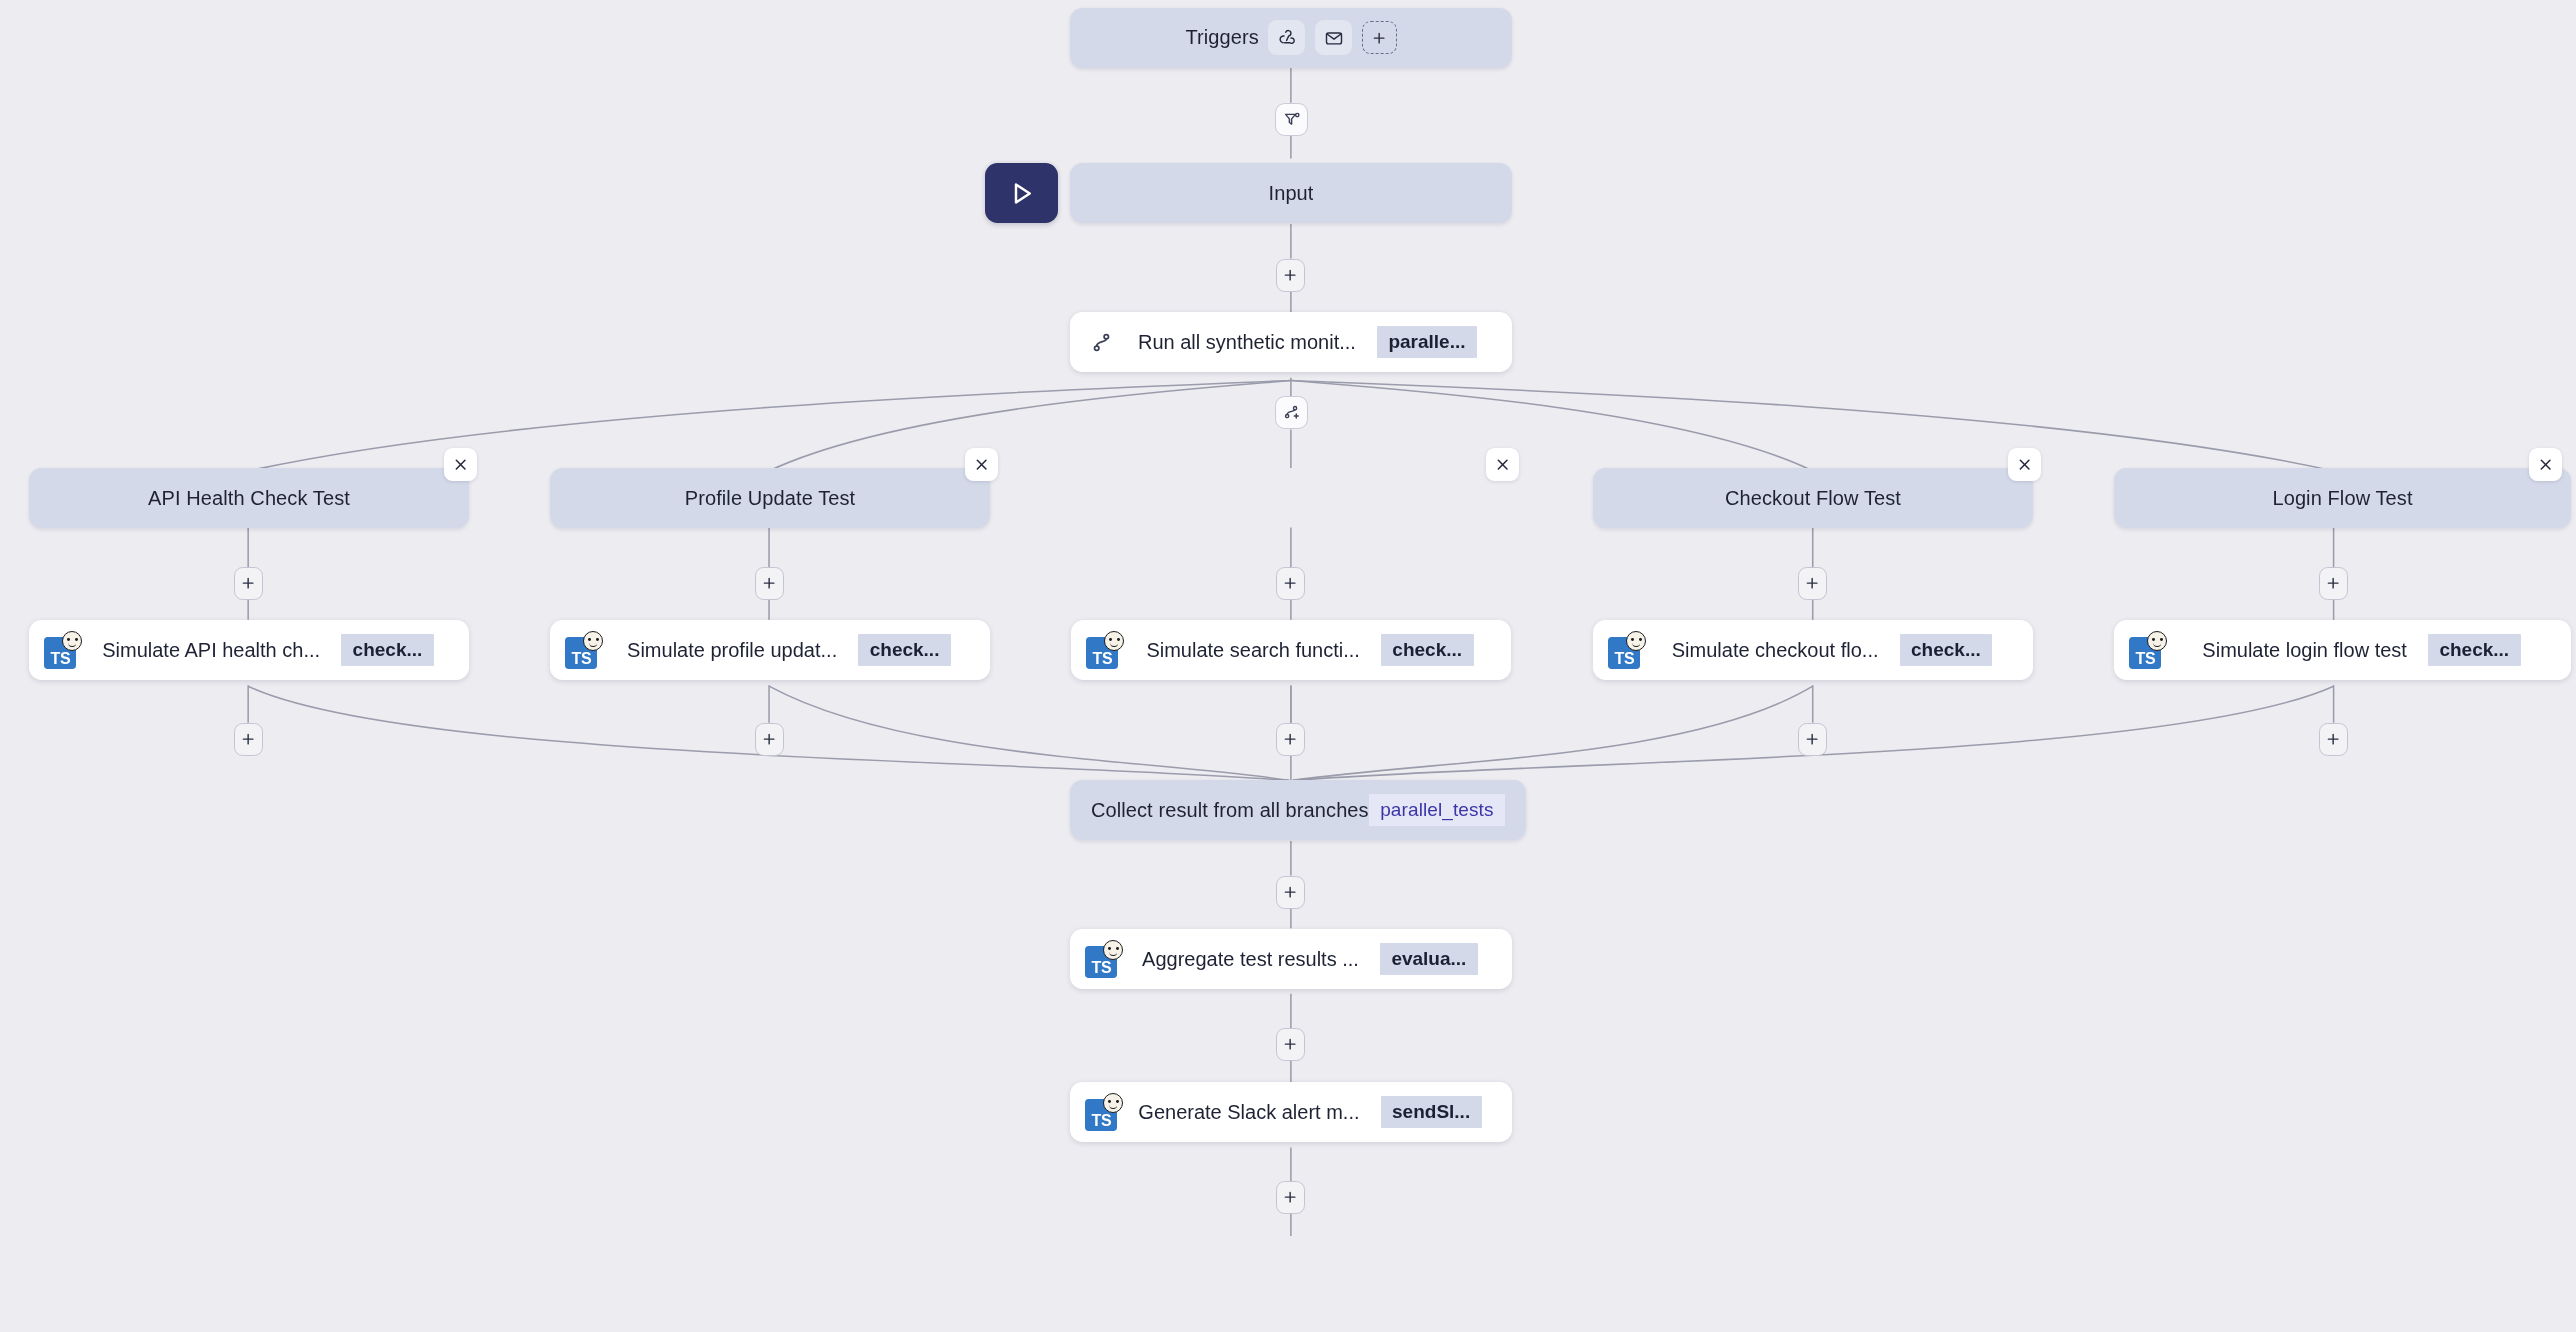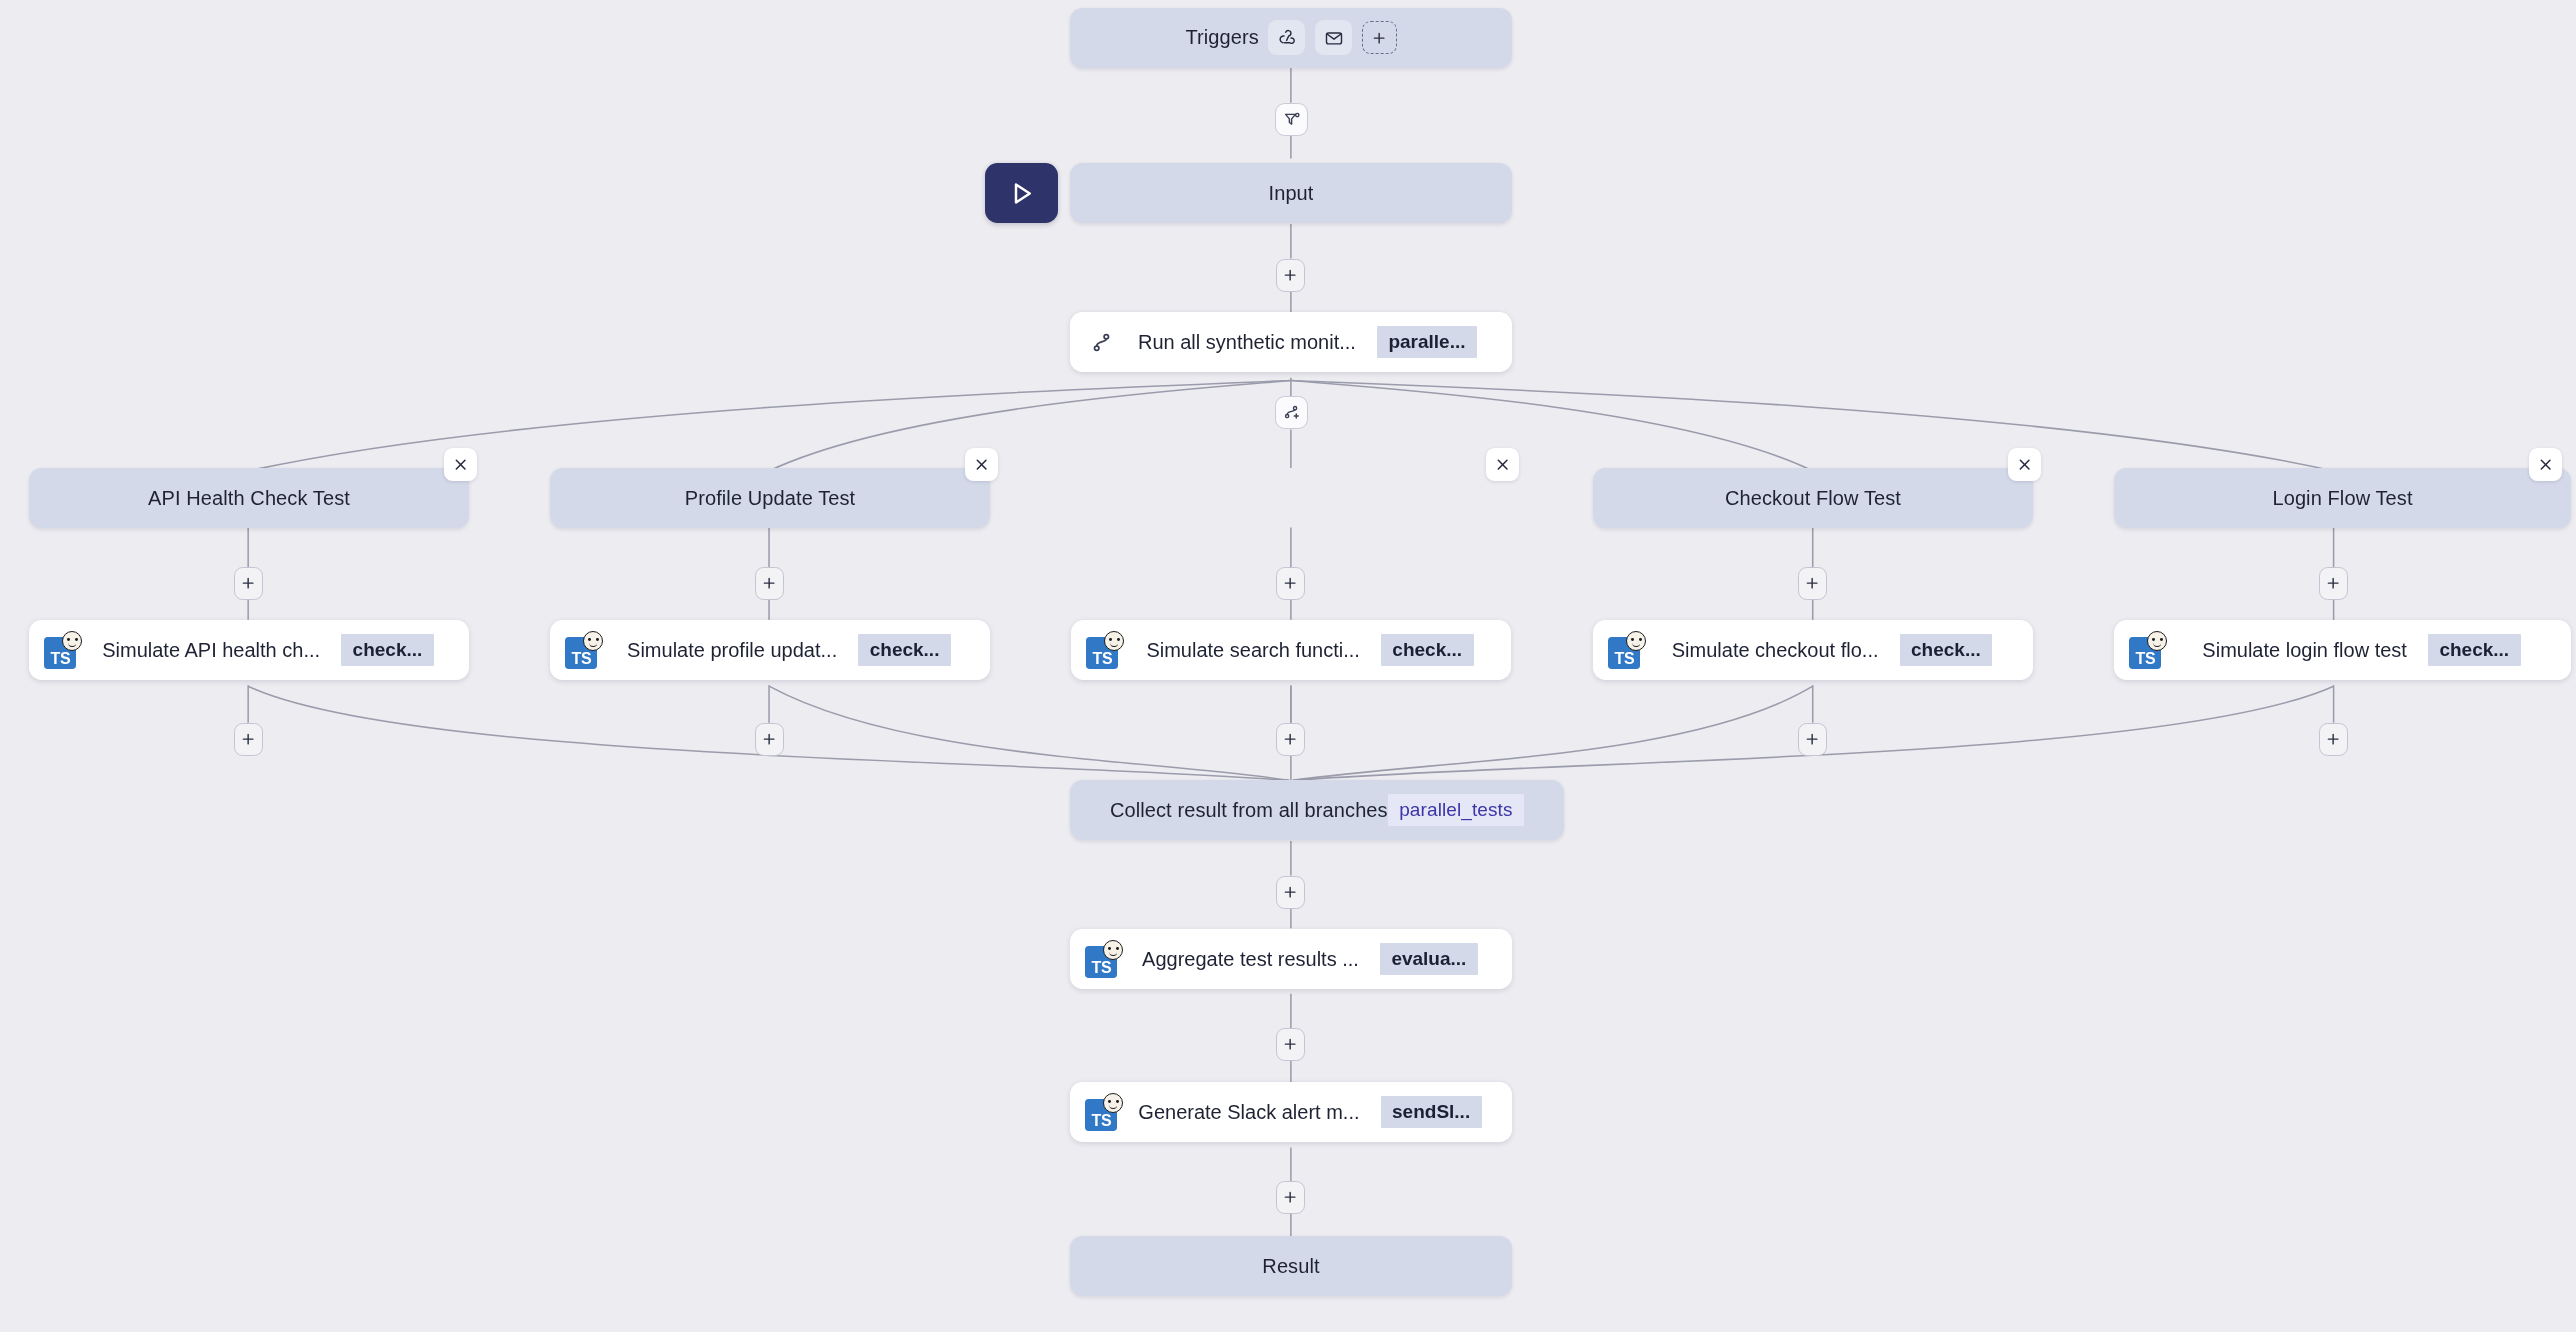--- a/index.html
+++ b/index.html
@@ -521,21 +521,21 @@
       <span class="card-label">Simulate login flow test</span>
       <span class="badge">check...</span>
     </span>
   </div>
   <div class="plus-handle" style="left:2319px; top:723px;">
     <svg width="16.3" height="16.3" viewBox="0 0 24 24" fill="none" stroke="#2b2f41" stroke-width="2.1" stroke-linecap="round">
         <path d="M12 5v14M5 12h14"></path>
       </svg>
   </div>
 
-  <div class="node slab" style="left:1070px; top:780px; width:494px; ">
+  <div class="node slab" style="left:1070px; top:780px; width:456px; ">
     <span class="slab-label">Collect result from all branches</span>
     <span class="badge light">parallel_tests</span>
   </div>
 
   <div class="plus-handle" style="left:1276px; top:876px;">
     <svg width="16.3" height="16.3" viewBox="0 0 24 24" fill="none" stroke="#2b2f41" stroke-width="2.1" stroke-linecap="round">
         <path d="M12 5v14M5 12h14"></path>
       </svg>
   </div>
 
@@ -570,18 +570,15 @@
       <span class="badge">sendSl...</span>
     </span>
   </div>
 
   <div class="plus-handle" style="left:1276px; top:1181px;">
     <svg width="16.3" height="16.3" viewBox="0 0 24 24" fill="none" stroke="#2b2f41" stroke-width="2.1" stroke-linecap="round">
         <path d="M12 5v14M5 12h14"></path>
       </svg>
   </div>
 
-  <div class="node slab" style="left:1070px; top:1236px; width:442px;">
-    <span class="slab-label">Result</span>
-  </div>
 
 </div>
 
 
 </body></html>

